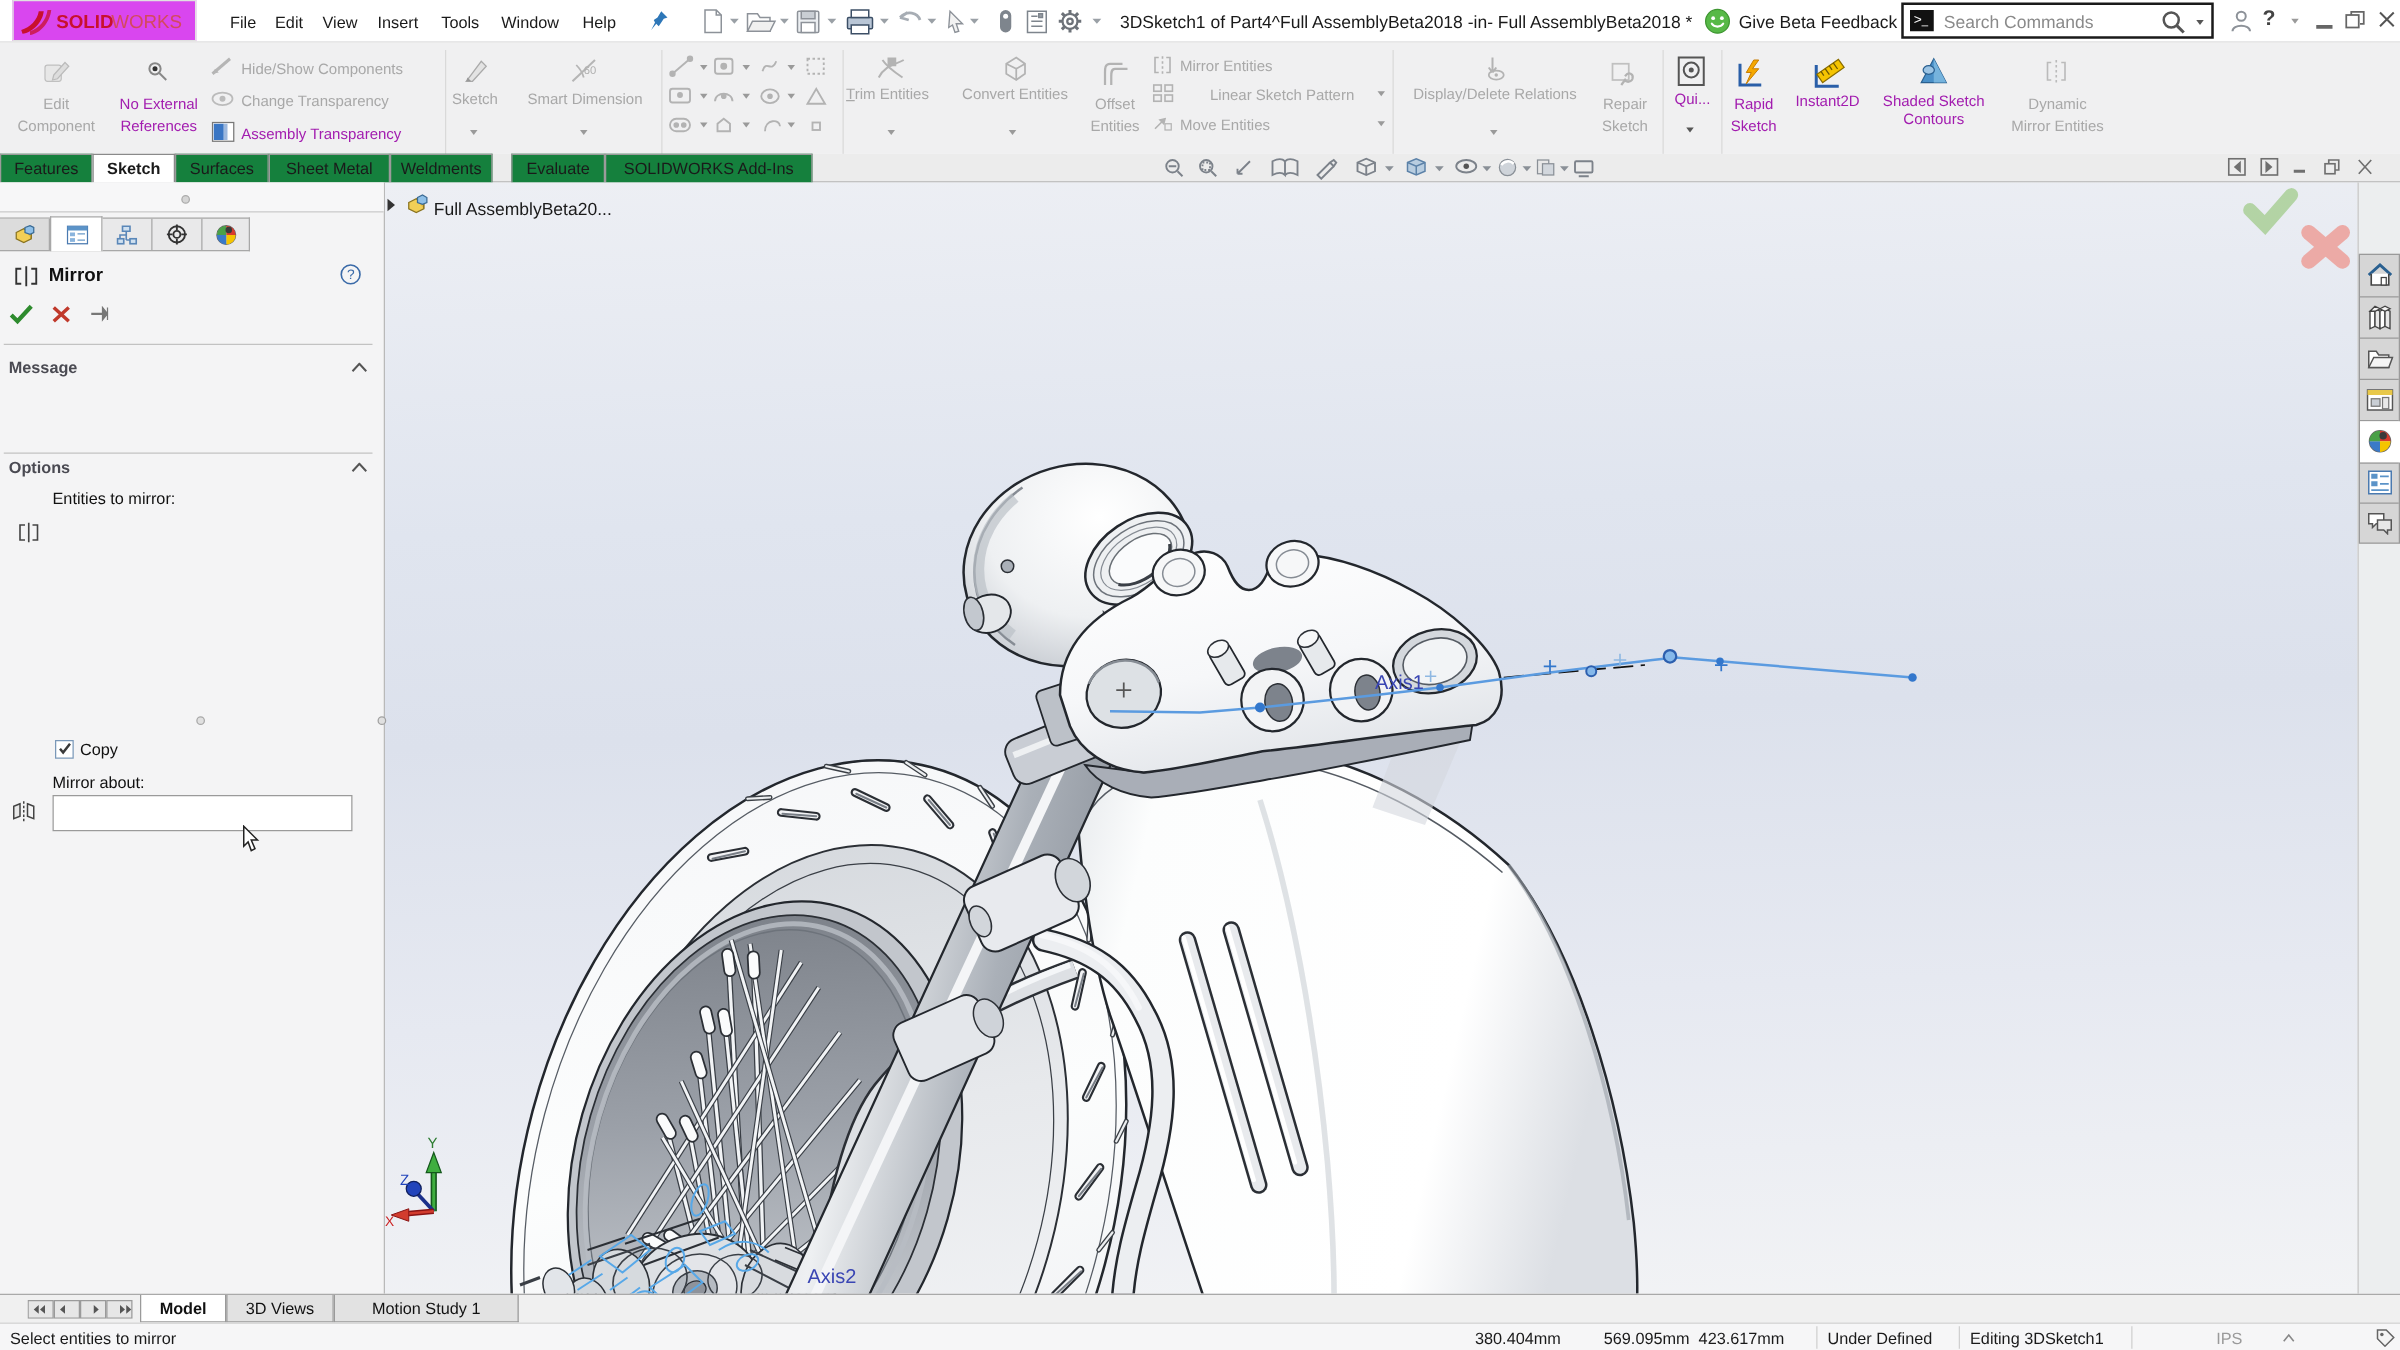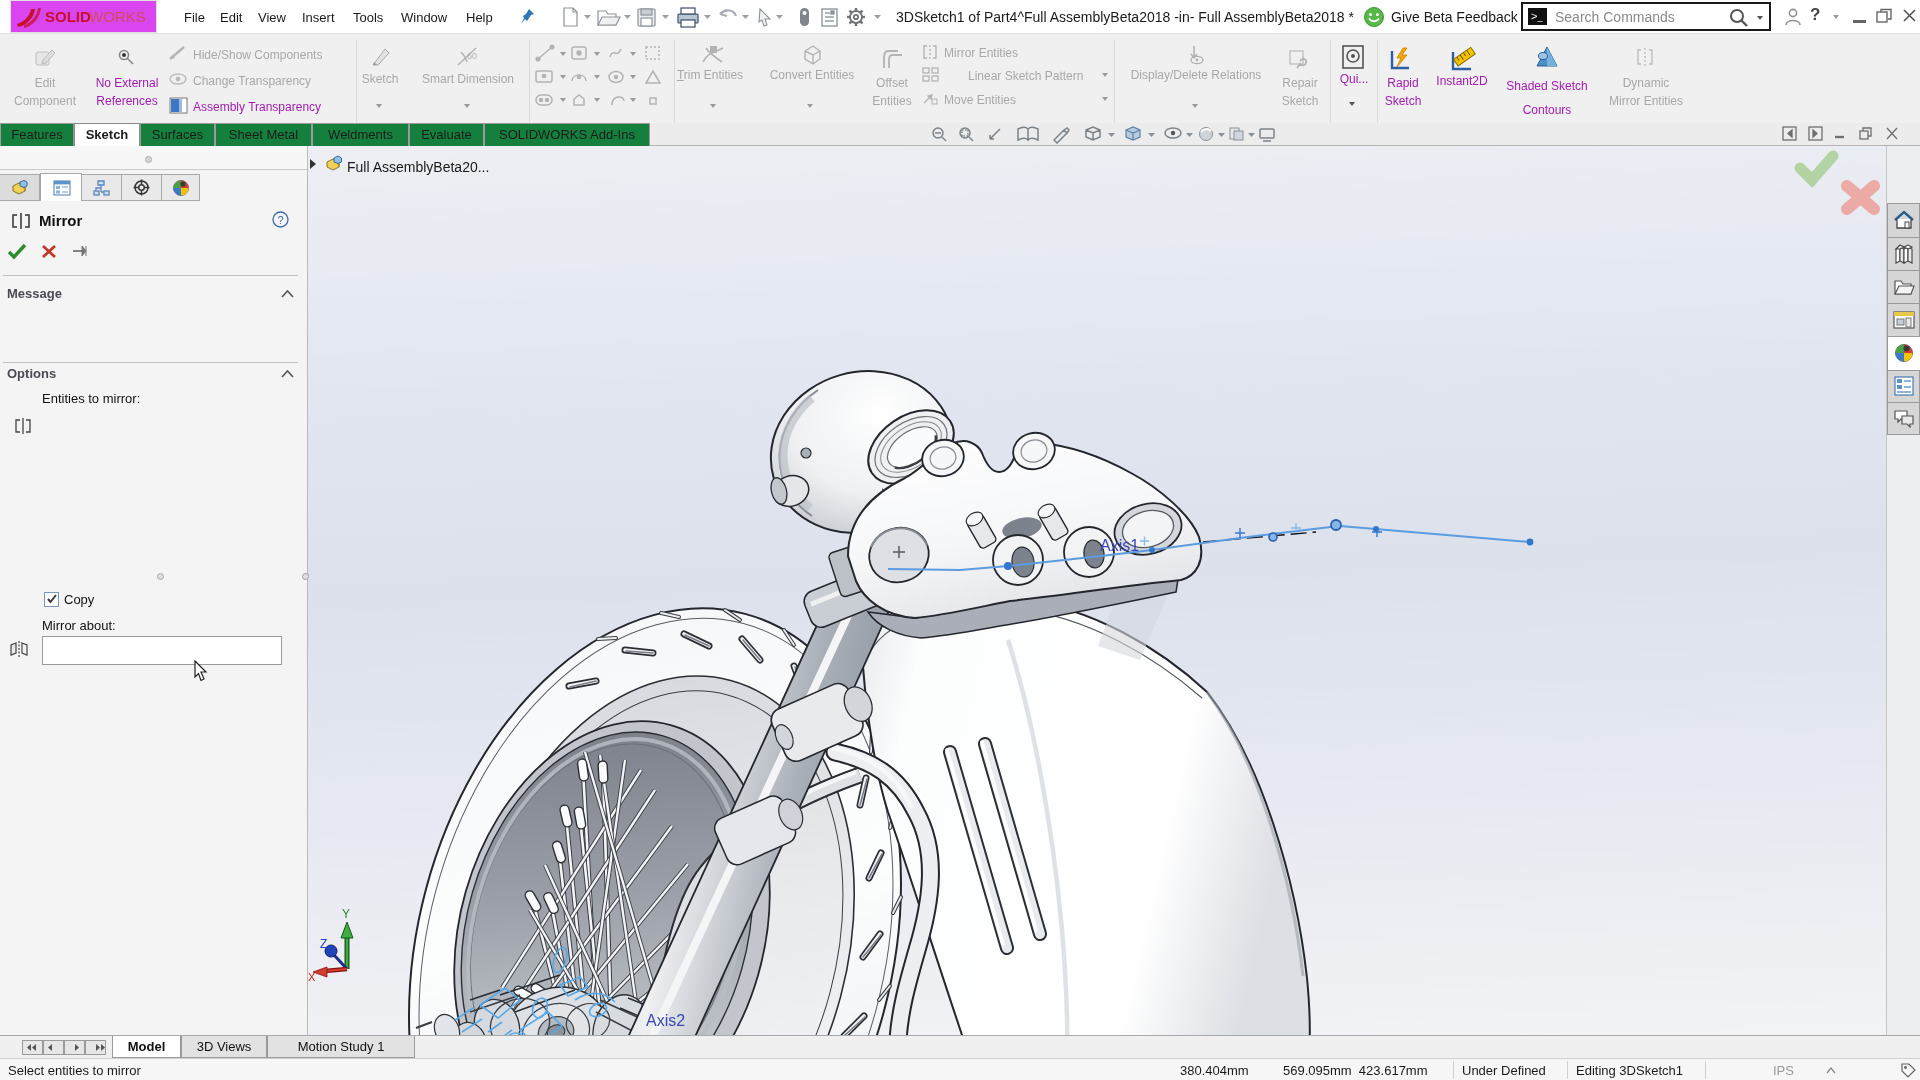--- a/index.html
+++ b/index.html
@@ -303,36 +303,36 @@
           <line x1="20" y1="7" x2="20" y2="13"></line>
         </g>
       </g>
     </svg>
  <div class="glabel on" style="left:1430px;top:40px;width:64px;">Instant2D</div>
  <svg class="abs" style="left:1534px;top:10px;" width="26" height="28" viewBox="0 0 26 28">
       <path d="M13 3 L23 22 L3 22 Z" fill="#4a90c8" stroke="#2a6090" stroke-width="1"></path>
       <path d="M13 3 L23 22 L13 22 Z" fill="#75b3dd"></path>
       <ellipse cx="9" cy="12" rx="4.5" ry="3.5" fill="#9cc4e4" stroke="#2a6090"></ellipse>
     </svg>
- <div class="glabel on" style="left:1496px;top:40px;width:102px;line-height:24px;">Shaded Sketch<br>Contours</div>
+ <div class="glabel on" style="left:1496px;top:40px;width:102px;line-height:14px;">Shaded Sketch<br>Contours</div>
  <svg class="abs" style="left:1634px;top:13px;" width="22" height="20" viewBox="0 0 22 20">
       <g stroke="#bbb" stroke-width="1.3" fill="none">
         <path d="M7 3 L4 3 L4 17 L7 17 M15 3 L18 3 L18 17 L15 17"></path>
         <line x1="11" y1="1" x2="11" y2="19" stroke-dasharray="2 2"></line>
       </g>
     </svg>
  <div class="glabel" style="left:1596px;top:40px;width:100px;line-height:18px;">Dynamic<br>Mirror Entities</div>
 </div>
 
 <div id="tabstrip">
  <div class="rtab" style="left:0px;width:74px;">Features</div>
  <div class="rtab active" style="left:74px;width:66px;">Sketch</div>
  <div class="rtab" style="left:140px;width:75px;">Surfaces</div>
  <div class="rtab" style="left:215px;width:97px;">Sheet Metal</div>
- <div class="rtab" style="left:312px;width:97px;">Weldments</div>
+ <div class="rtab" style="left:312px;width:82px;">Weldments</div>
  <div class="rtab" style="left:409px;width:75px;">Evaluate</div>
  <div class="rtab" style="left:484px;width:166px;">SOLIDWORKS Add-Ins</div>
 
  <svg class="abs" style="left:930px;top:2px;" width="350" height="19" viewBox="0 0 350 19">
   <g stroke="#7c828a" fill="none" stroke-width="1.5">
    <circle cx="8" cy="8" r="5"></circle>
         <line x1="12" y1="12" x2="16" y2="16"></line>
         <line x1="5" y1="8" x2="11" y2="8"></line>
    <circle cx="35" cy="8" r="5"></circle>
         <line x1="39" y1="12" x2="43" y2="16"></line>

